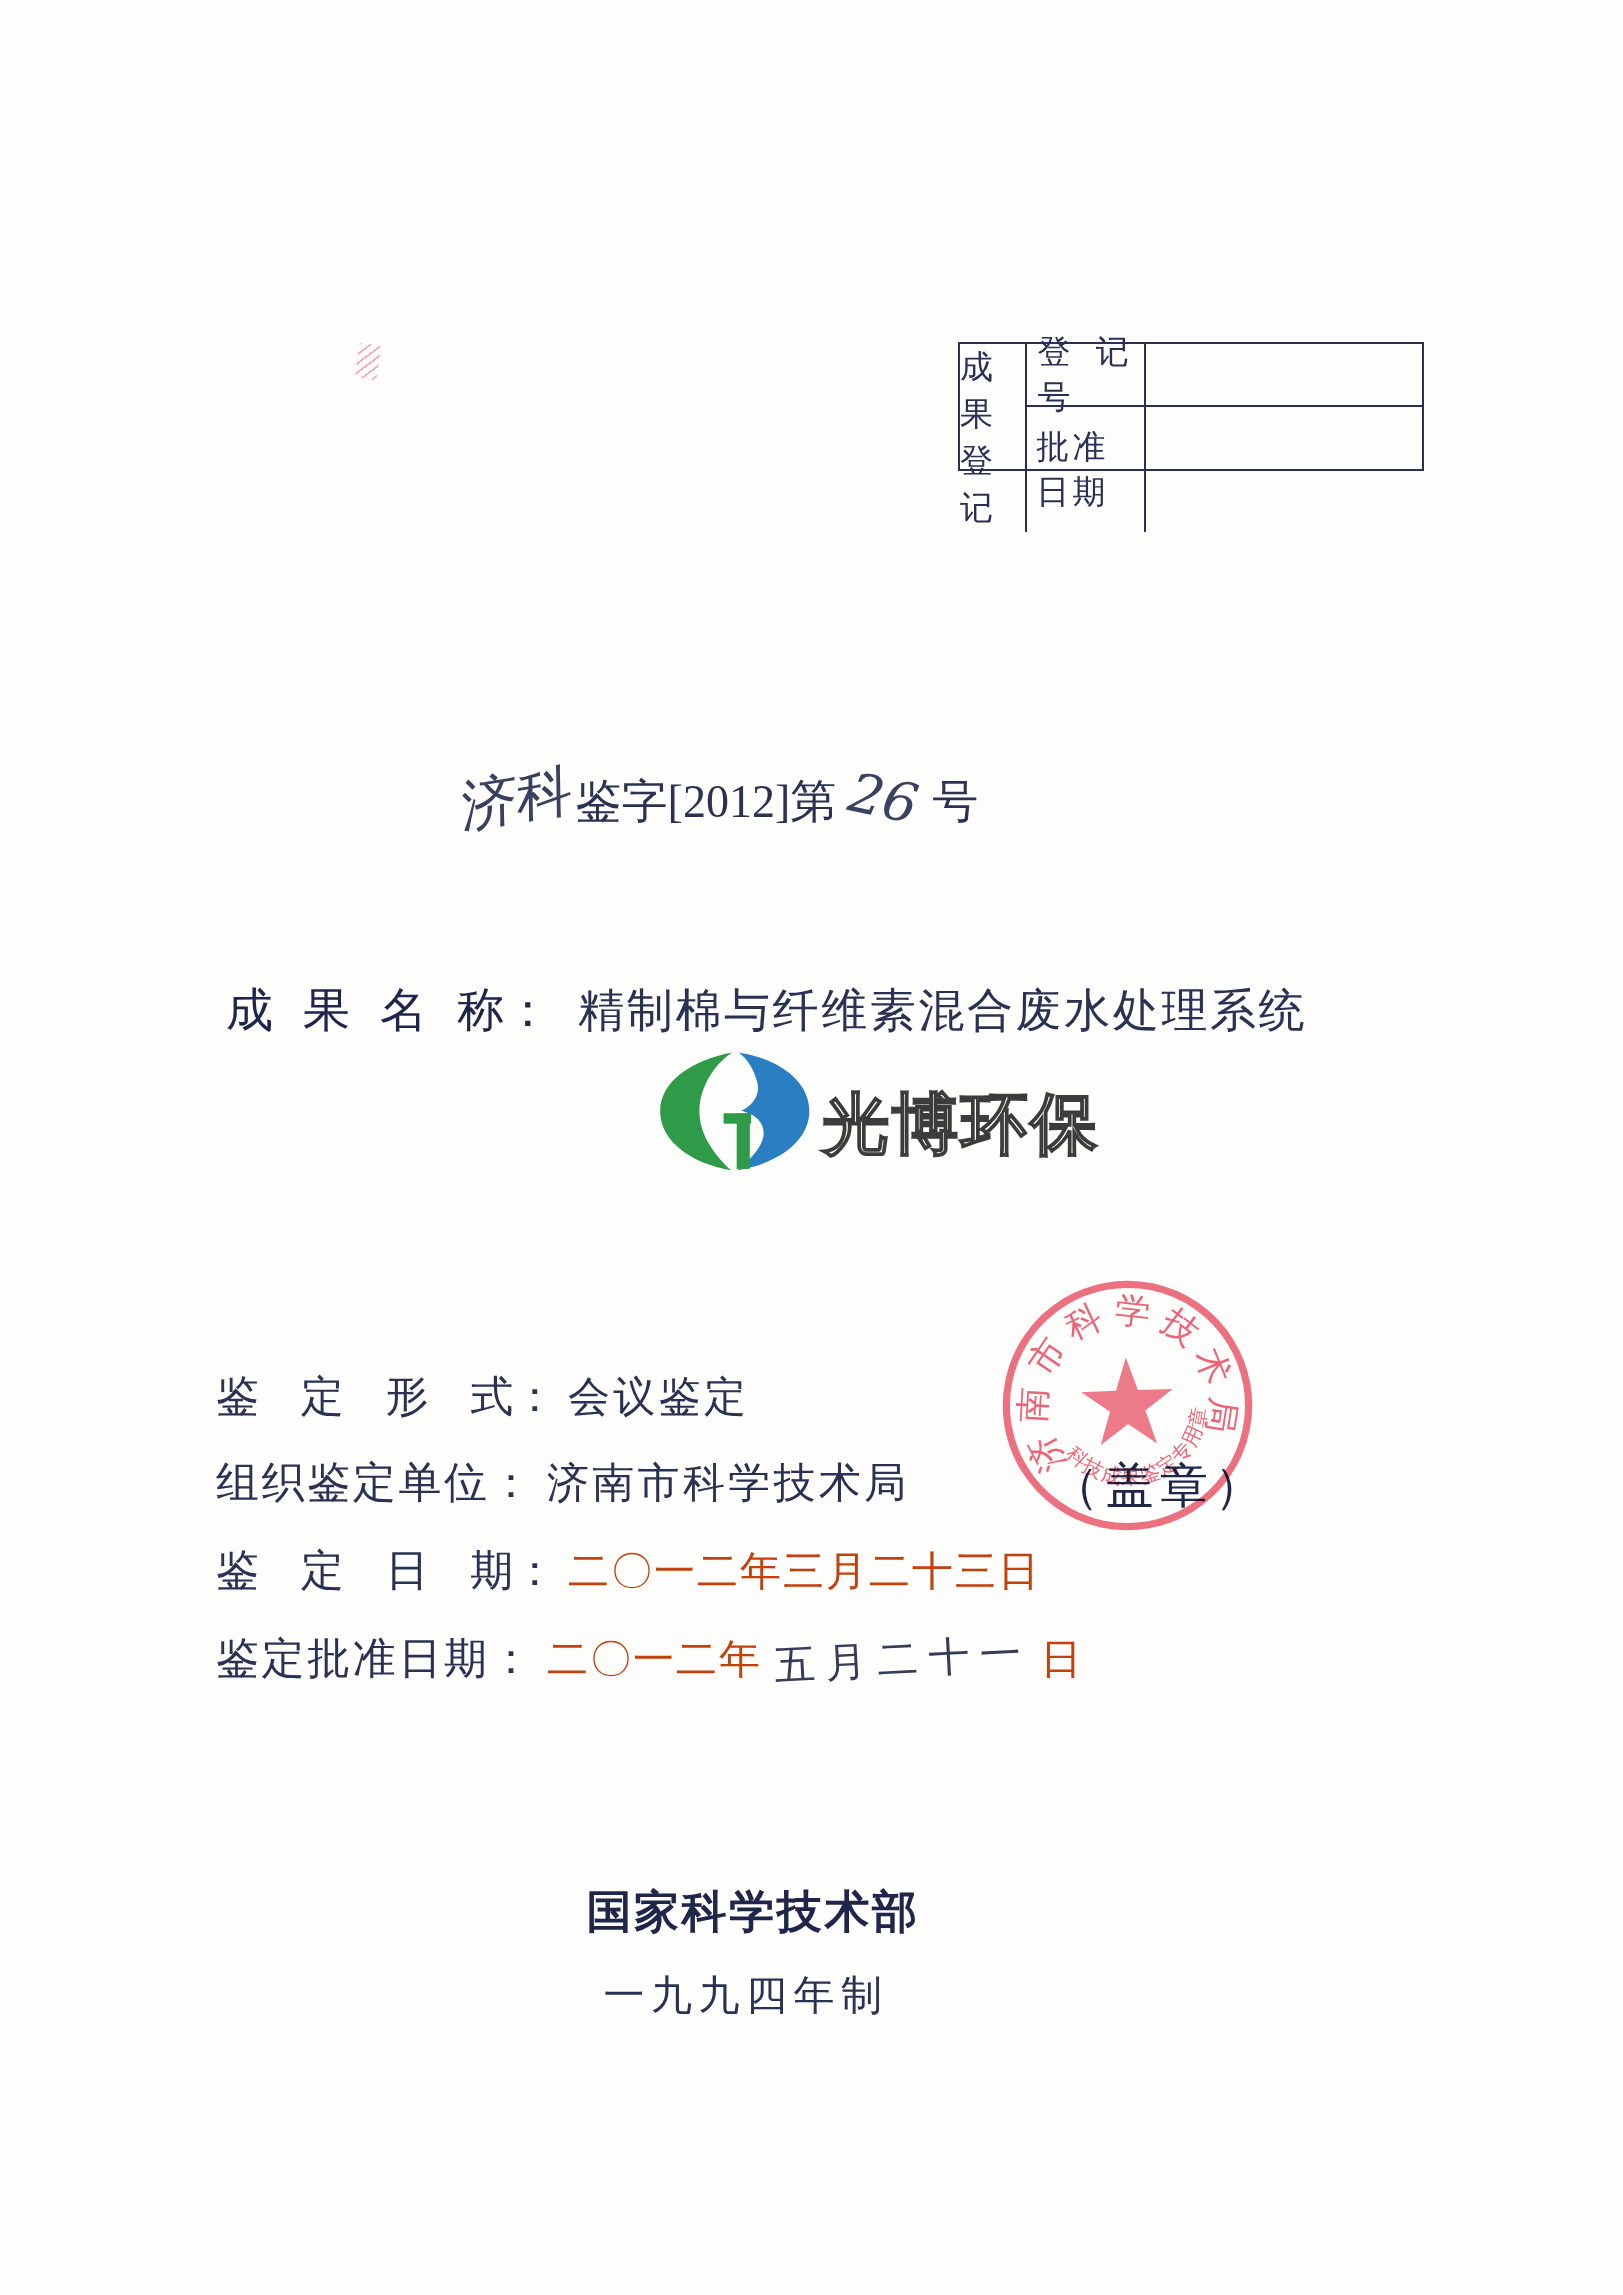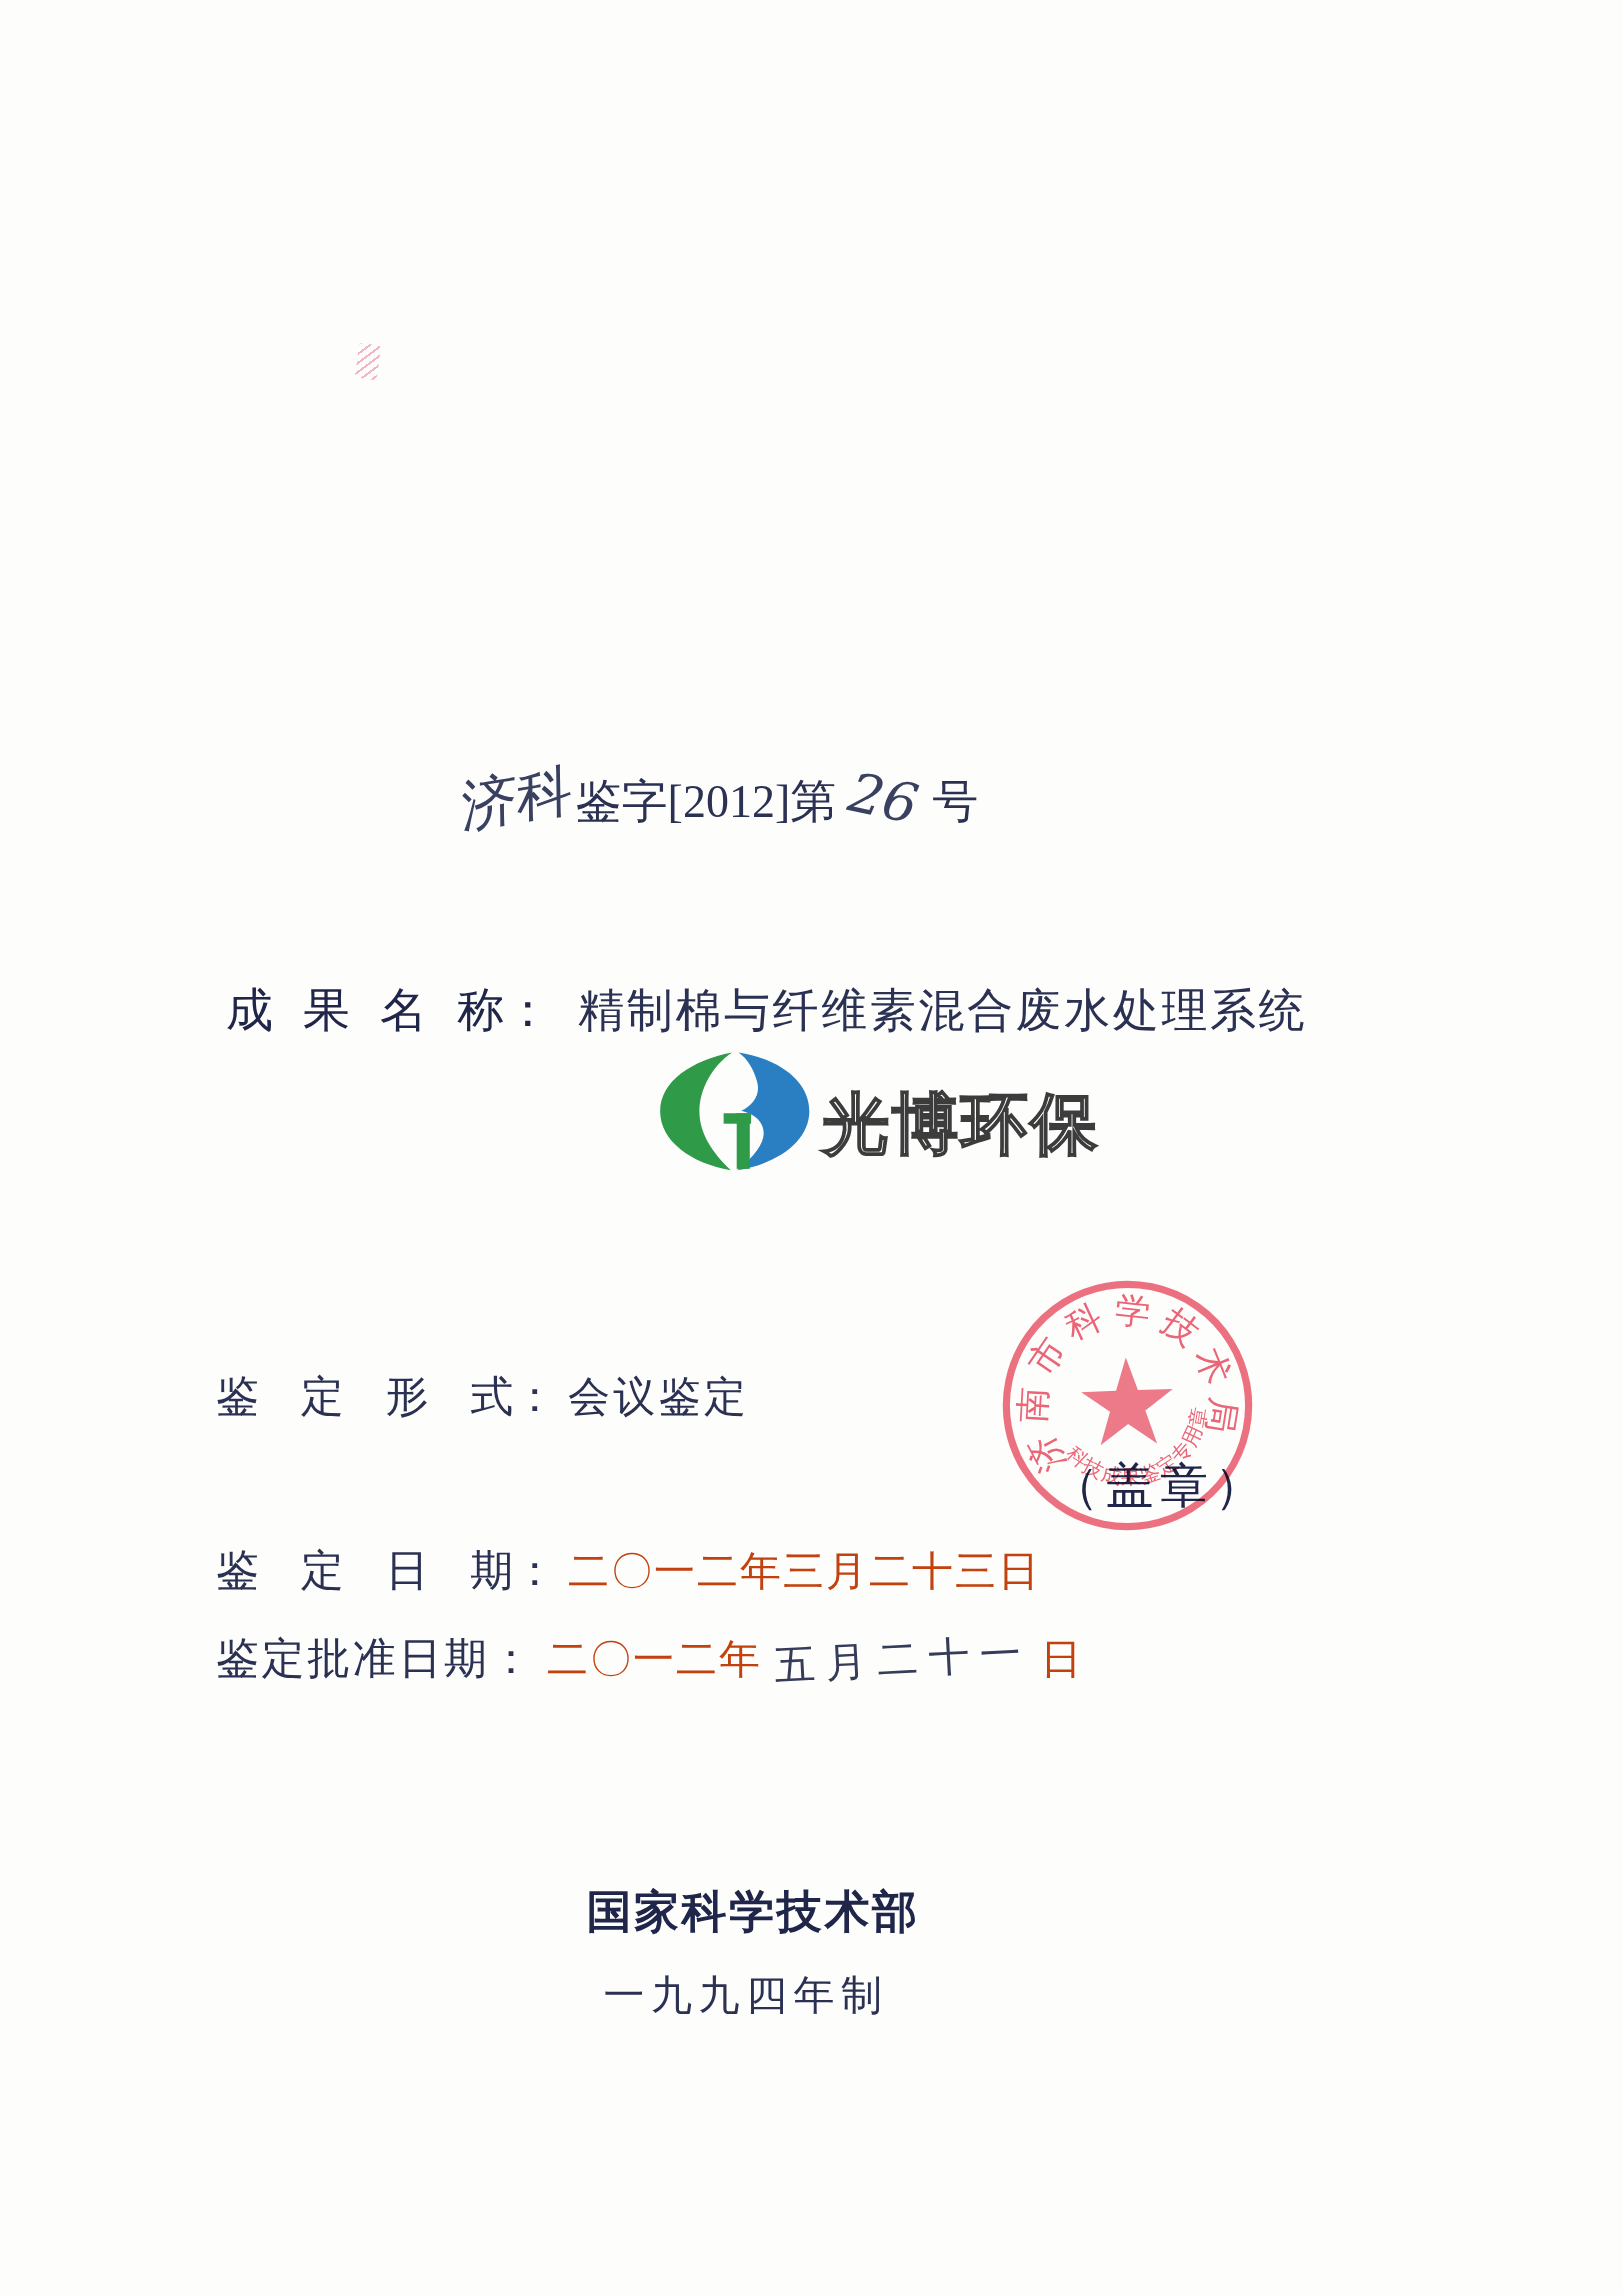--- a/index.html
+++ b/index.html
@@ -62,20 +62,30 @@
     position:absolute;left:357px;top:344px;width:22px;height:35px;opacity:.65;
     background:repeating-linear-gradient(135deg, rgba(221,64,122,.6) 0 2px, transparent 2px 7.2px);
     transform:rotate(8deg);border-radius:3.9px;
   }
 </style>
 </head>
 <body>
 
 <div class="page">
 
+  <div class="reg-table">
+    <div class="reg-side">
+      <span>成果</span>
+      <span>登记</span>
+    </div>
+    <div class="reg-c2a">登 记 号</div>
+    <div class="reg-c3a"></div>
+    <div class="reg-c2b">批准日期</div>
+    <div class="reg-c3b"></div>
+  </div>
 
   <div class="artifact"></div>
 
 
   <div class="doc-no">
     <span class="hand hand-prefix">济科</span><span>鉴字[2012]第</span><span class="hand hand-number">26</span><span class="doc-suffix">号</span>
   </div>
 
   <div class="row" style="left:226px;top:979px;">
     <span class="lblhei">成 果 名 称：</span><span class="valkai-lg">精制棉与纤维素混合废水处理系统</span>
@@ -87,20 +97,23 @@
     <rect x="111" y="101" width="42" height="16" fill="#2f9a47"></rect>
     <rect x="131" y="101" width="20" height="85" fill="#2f9a47"></rect>
     <text x="262" y="152" font-size="102" font-family="Liberation Sans, sans-serif" font-weight="bold" fill="#ffffff" stroke="#3c3c3c" stroke-width="2.5" letter-spacing="4">光博环保</text>
   </svg>
 
 
   <div class="row" style="left:216px;top:1368px;">
     <span class="lblkai4">鉴 定 形 式：</span><span class="valkai">会议鉴定</span>
   </div>
 
+  <div class="row" style="left:216px;top:1454px;">
+    <span class="lblkai6">组织鉴定单位：</span><span class="valkai">济南市科学技术局</span>
+  </div>
   <div class="seal-note">（盖章）</div>
 
   <div class="row" style="left:216px;top:1542px;">
     <span class="lblkai4">鉴 定 日 期：</span><span class="valdate">二〇一二年三月二十三日</span>
   </div>
 
   <div class="row" style="left:216px;top:1630px;">
     <span class="lblkai6">鉴定批准日期：</span><span class="valdate">二〇一二年</span><span class="valdate hand-md">五月二十一</span><span class="valdate date-suffix">日</span>
   </div>
 

